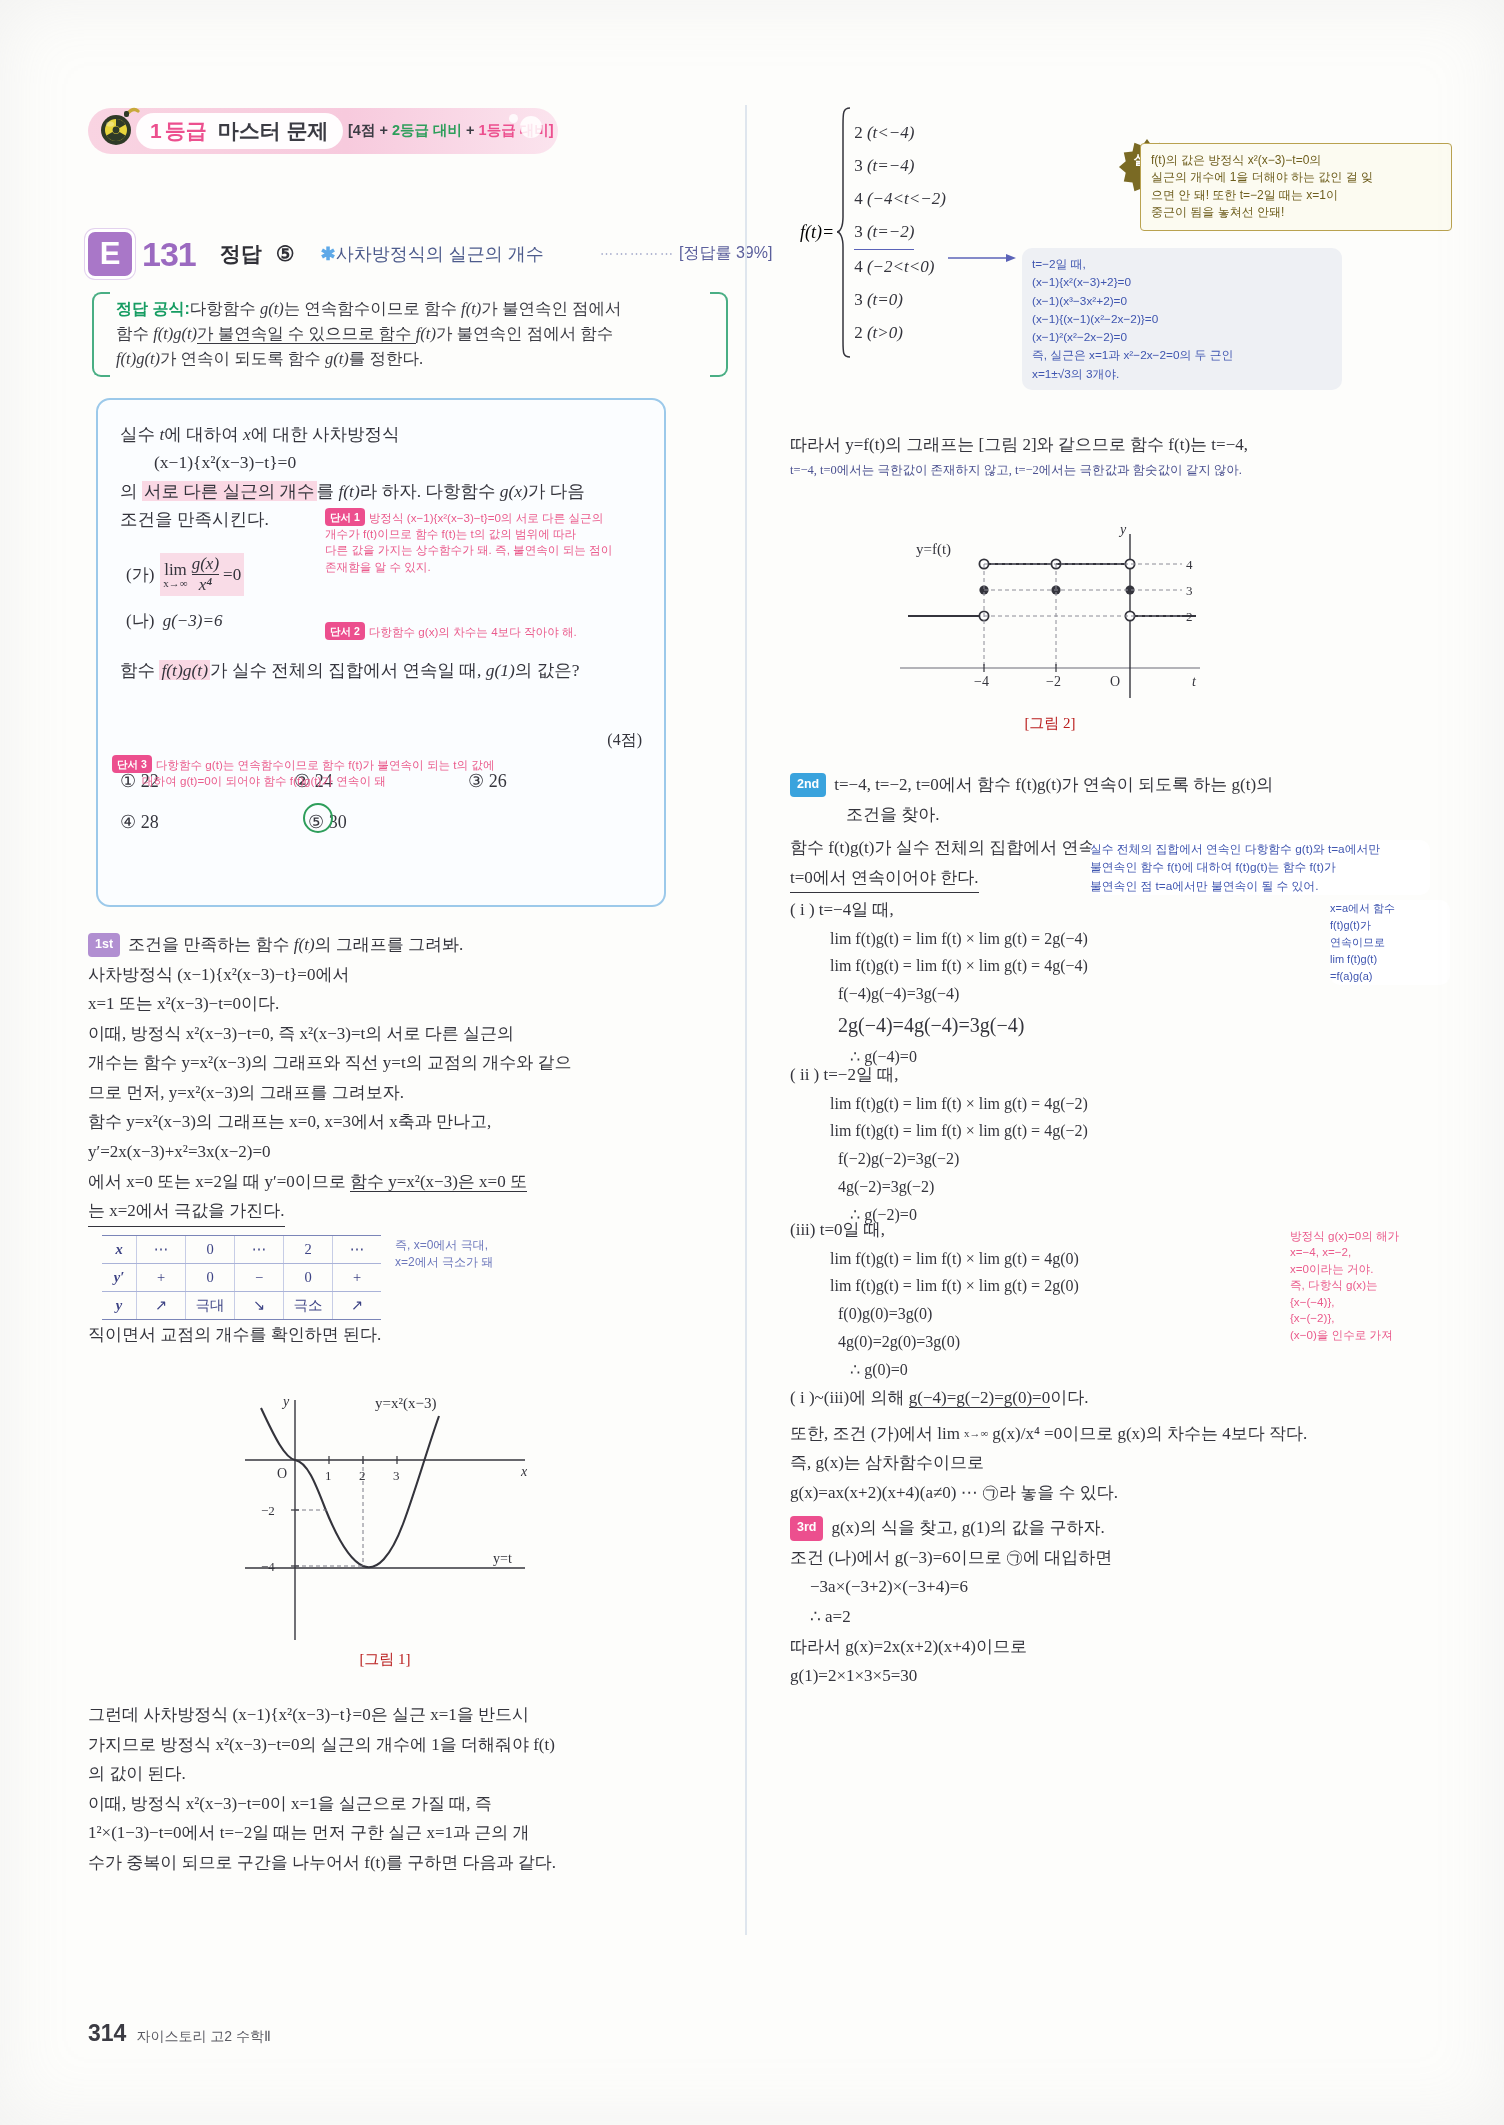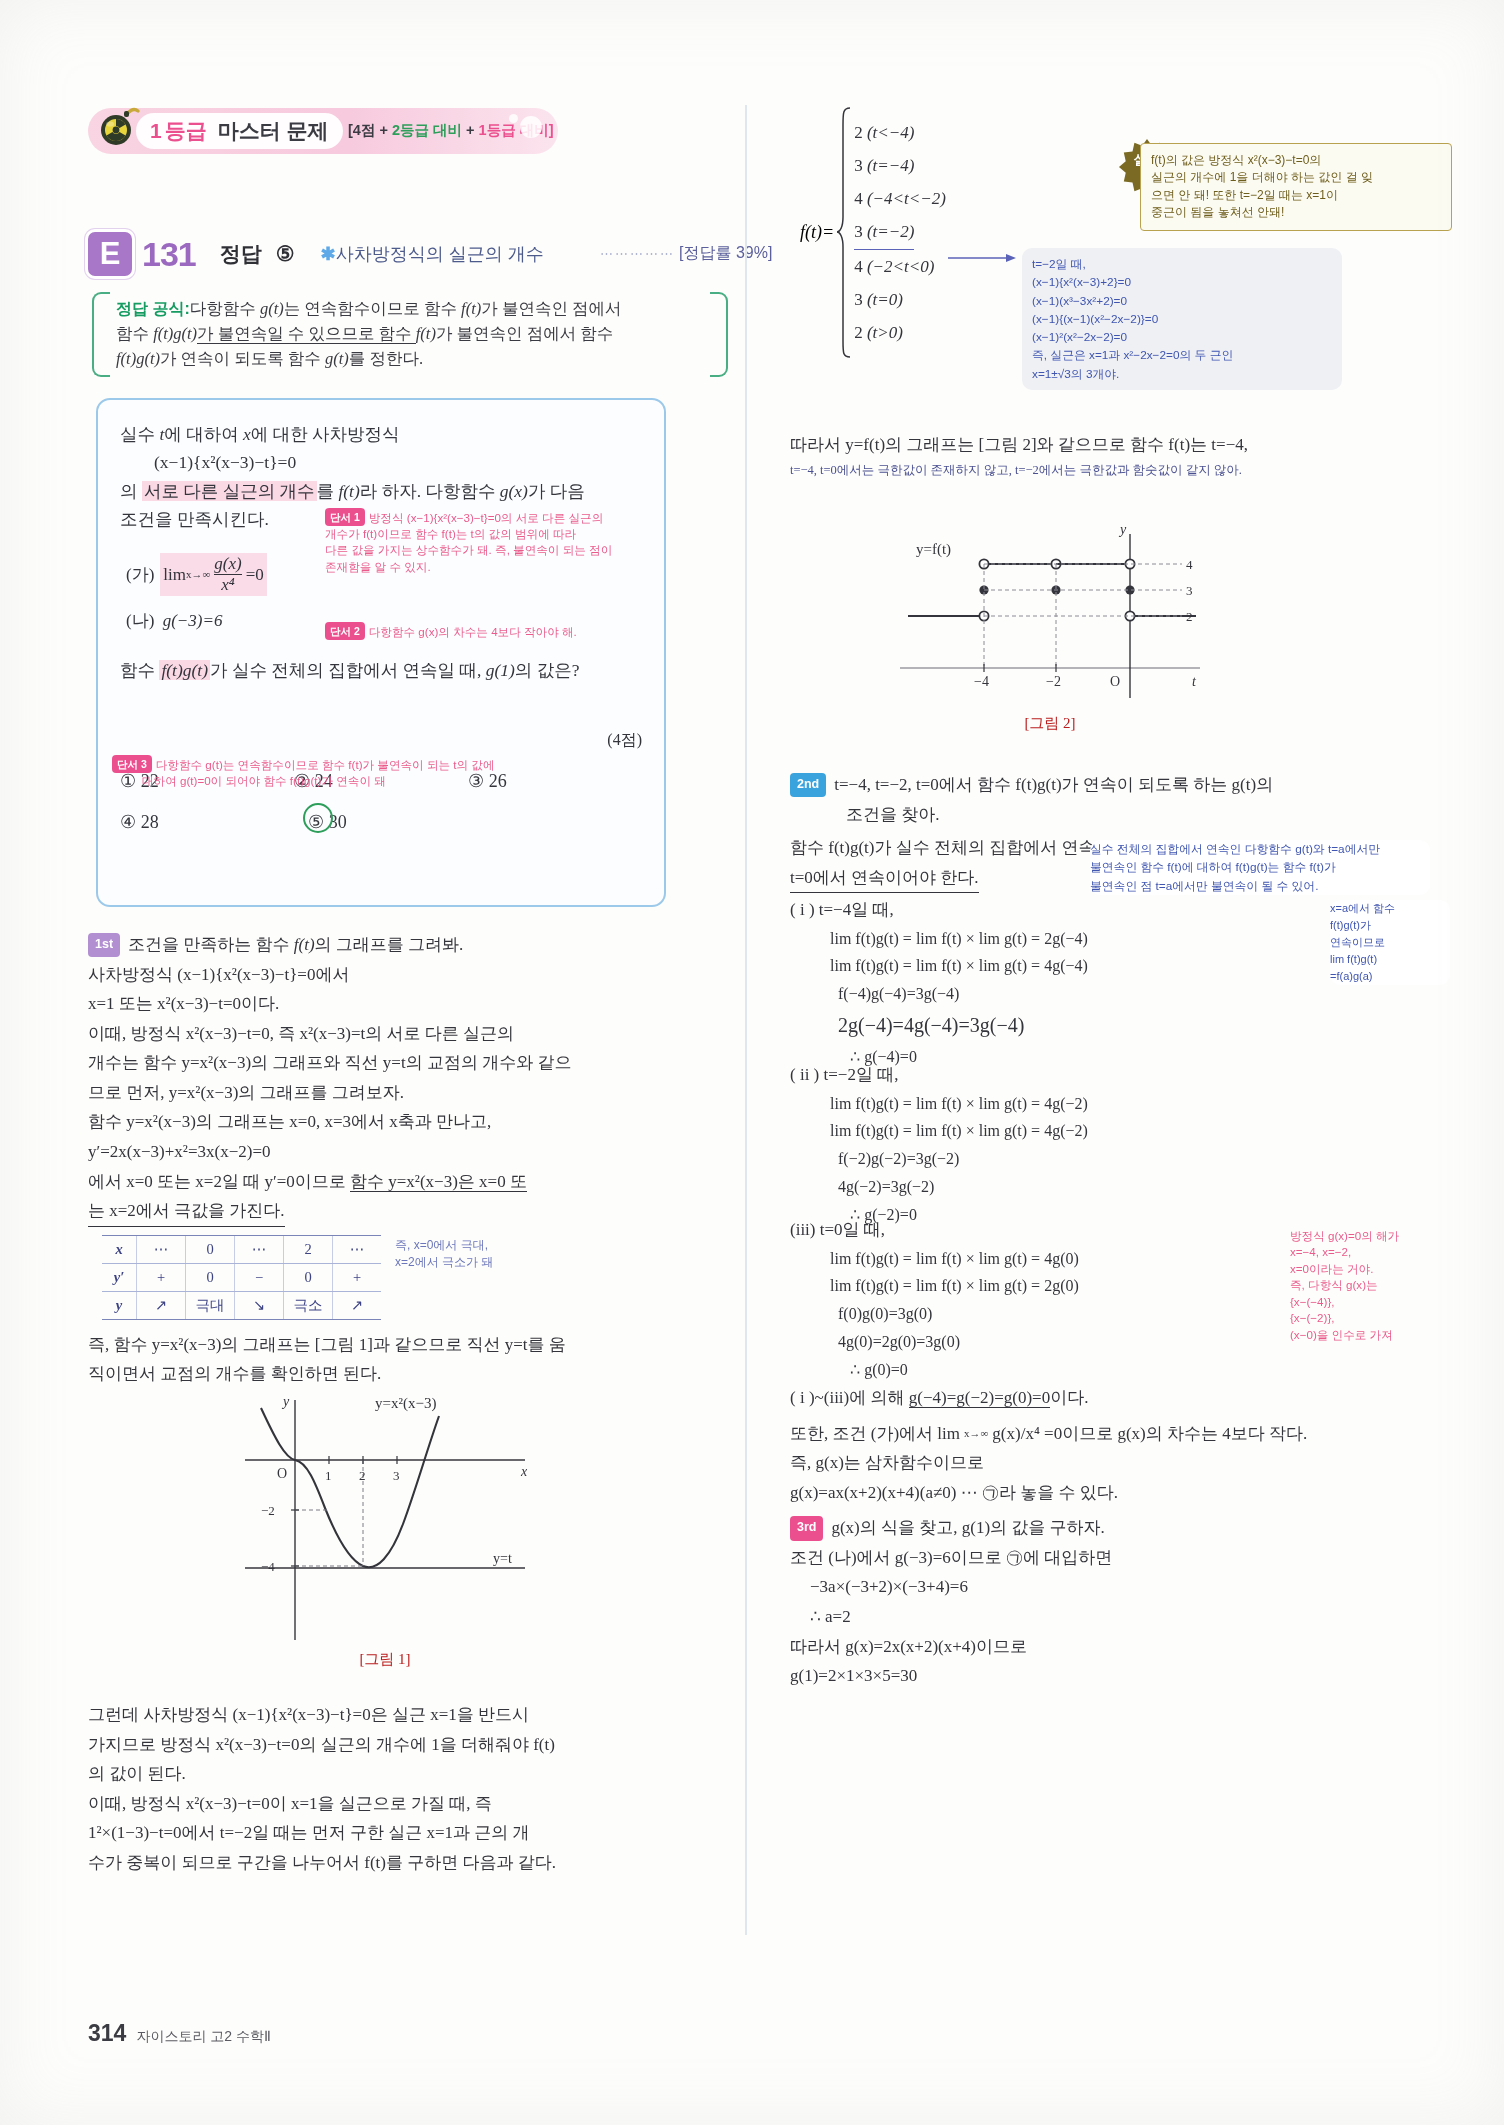--- a/index.html
+++ b/index.html
@@ -191,21 +191,21 @@
       </div>
       <div class="eqline">(x−1){x²(x−3)−t}=0</div>
       <div>
         <span>의 </span><span class="hl-pink">서로 다른 실근의 개수</span><span>를 </span><span class="mi">f(t)</span><span>라 하자. 다항함수 </span><span class="mi">g(x)</span><span>가 다음</span>
       </div>
       <div>조건을 만족시킨다.</div>
 
       <div style="margin-top:20px;margin-left:6px;display:flex;align-items:center;gap:6px">
         <span style="font-size:17px">(가)</span>
         <span class="hl-pink2" style="display:inline-flex;align-items:center;gap:4px">
-          <span style="display:inline-flex;flex-direction:row;align-items:center;line-height:1">
+          <span style="display:inline-flex;flex-direction:column;align-items:center;line-height:1">
             <span style="font-size:17px">lim</span>
             <span style="font-size:11px">x→∞</span>
           </span>
           <span style="display:inline-flex;flex-direction:column;align-items:center;line-height:1.15">
             <span class="mi" style="font-size:17px">g(x)</span>
             <span style="width:100%;height:1.3px;background:#34343c"></span>
             <span class="mi" style="font-size:17px">x⁴</span>
           </span>
           <span style="font-size:17px">=0</span>
         </span>
@@ -295,21 +295,20 @@
           <td>↗</td>
         </tr>
       </tbody>
         </table>
       <div class="sideNote" style="margin-left:14px;margin-top:2px">
         <div>즉, x=0에서 극대,</div>
         <div>x=2에서 극소가 돼</div>
       </div>
     </div>
 
-    <div class="txt" style="margin-top:10px">즉, 함수 y=x²(x−3)의 그래프는 [그림 1]과 같으므로 직선 y=t를 움</div>
     <div class="txt">직이면서 교점의 개수를 확인하면 된다.</div>
   </div>
 
   <div style="position:absolute;left:225px;top:1390px;width:320px;">
     <svg width="320" height="260" viewBox="0 0 320 260">
 
       <line x1="20" y1="70" x2="300" y2="70" stroke="#34343c" stroke-width="1.4"></line>
       <line x1="70" y1="10" x2="70" y2="250" stroke="#34343c" stroke-width="1.4"></line>
 
       <line x1="20" y1="178" x2="300" y2="178" stroke="#34343c" stroke-width="1.3"></line>

